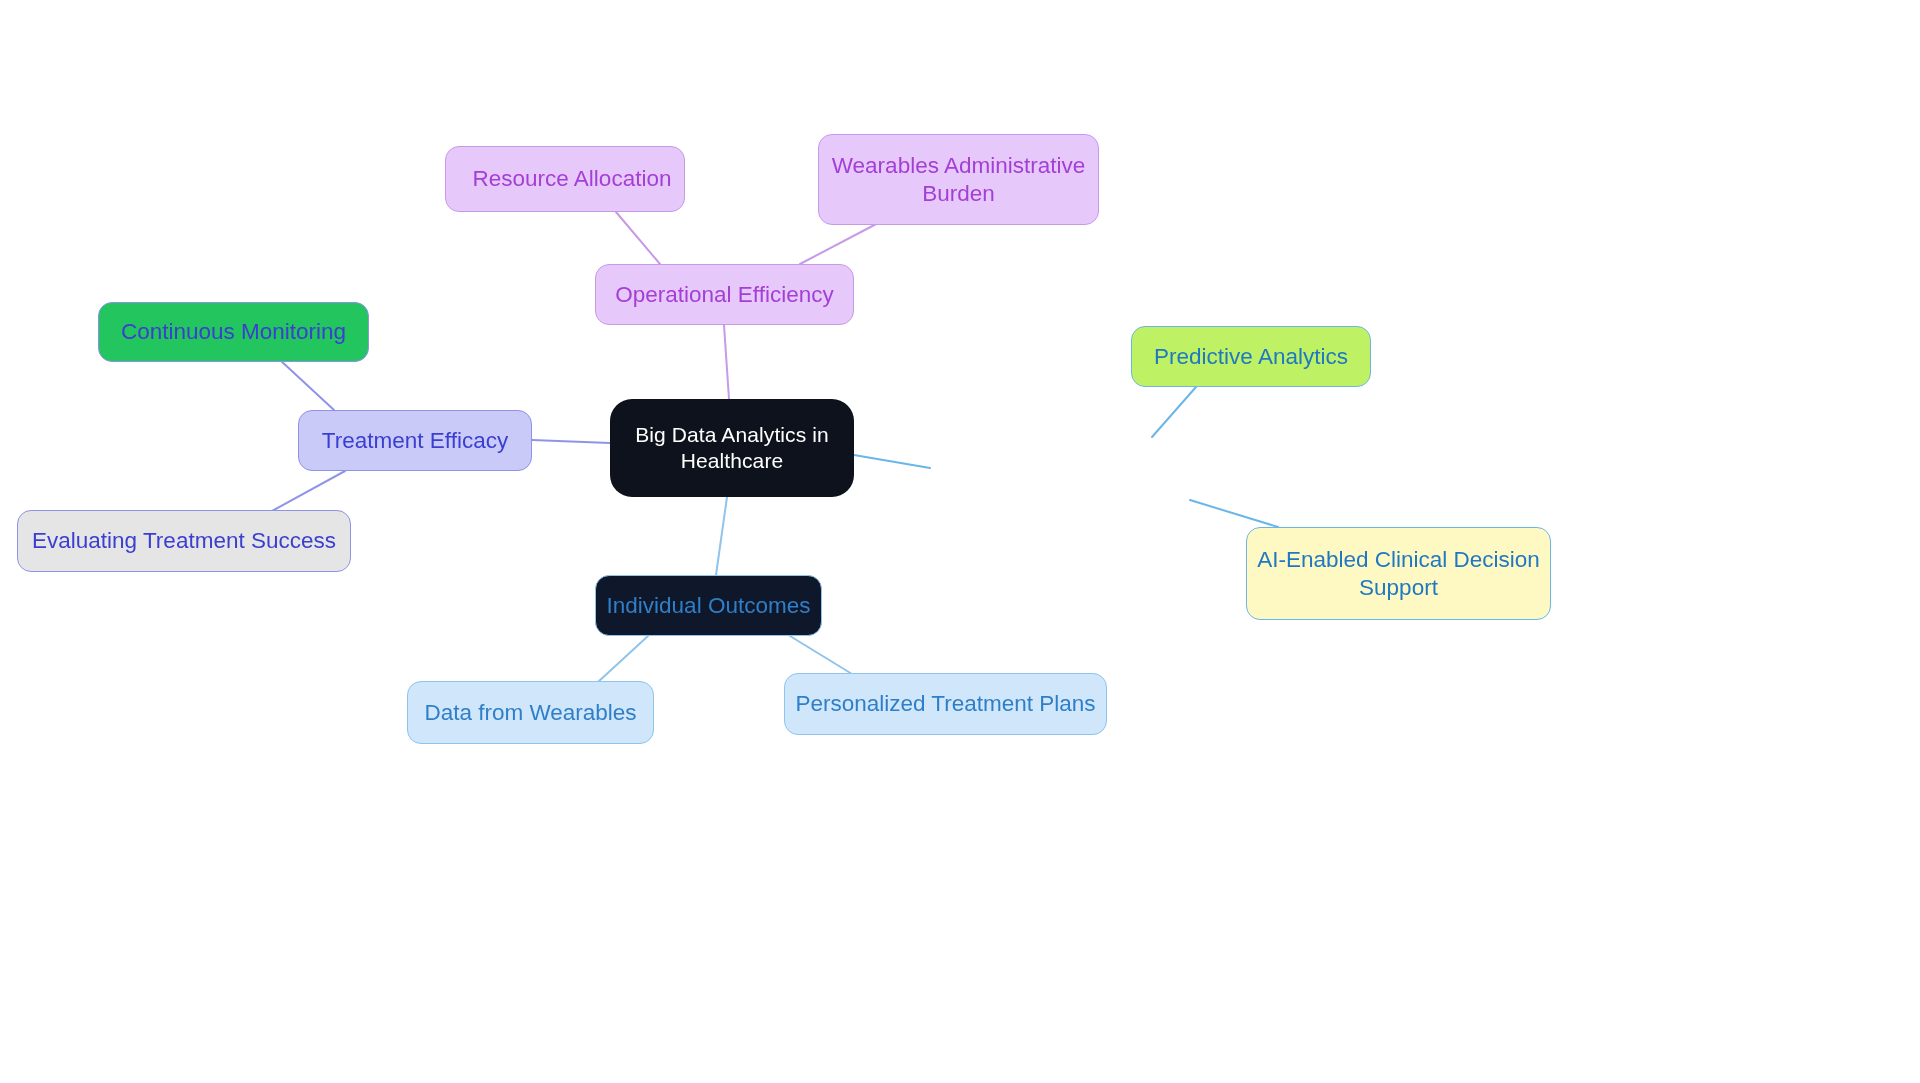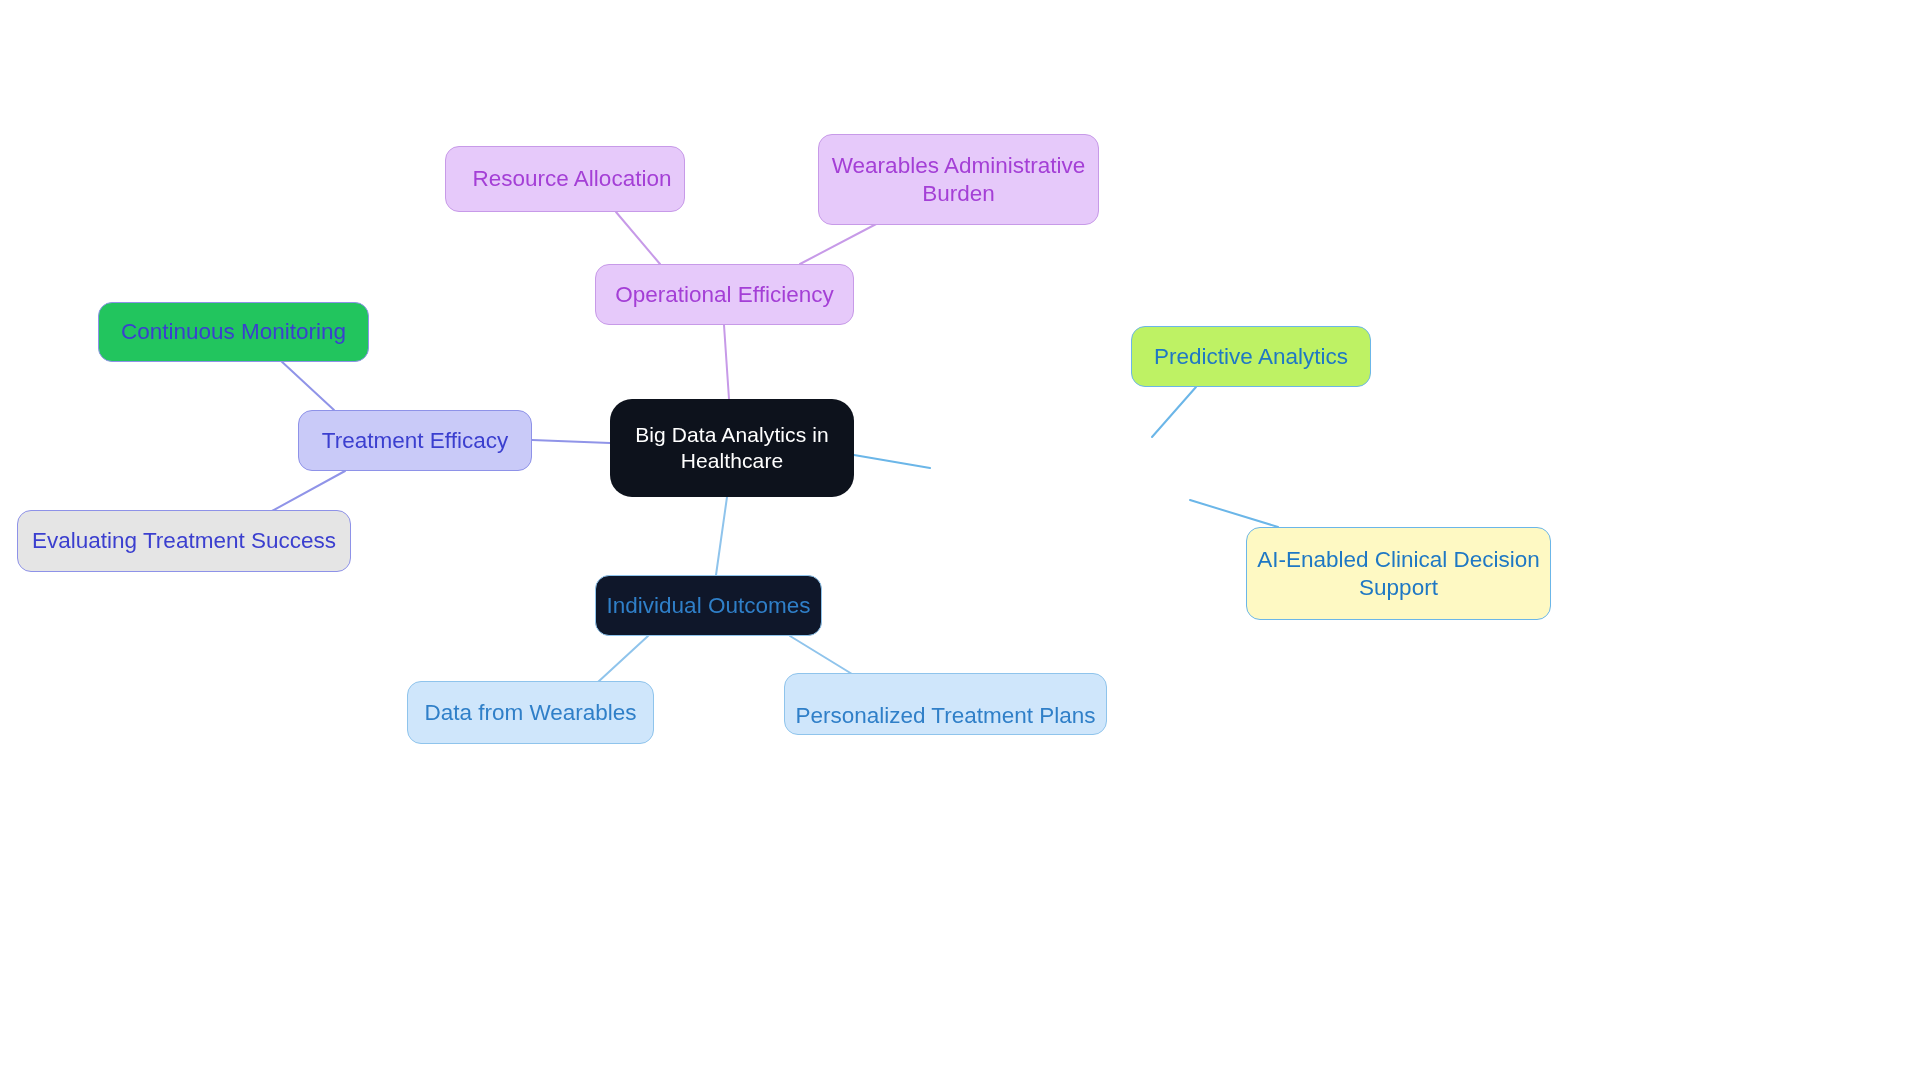--- a/index.html
+++ b/index.html
@@ -82,14 +82,14 @@
     <div class="node leaf" style="left: 17px; top: 510px; width: 334px; height: 62px; background: #e5e5e5; border-color: rgb(142, 146, 232); color: rgb(59, 63, 207);"><span>Evaluating Treatment Success</span></div>
     <div class="node branch" style="left: 595px; top: 264px; width: 259px; height: 61px; background: rgb(230, 201, 250); border-color: rgb(199, 154, 232); color: rgb(164, 63, 214);"><span>Operational Efficiency</span></div>
     <div class="node leaf" style="left: 445px; top: 146px; width: 240px; height: 66px; background: rgb(230, 201, 250); border-color: rgb(199, 154, 232); color: rgb(164, 63, 214); padding-left: 24px;"><span>Resource Allocation</span></div>
     <div class="node leaf" style="left: 818px; top: 134px; width: 281px; height: 91px; background: rgb(230, 201, 250); border-color: rgb(199, 154, 232); color: rgb(164, 63, 214);"><span>Wearables Administrative
 Burden</span></div>
     <div class="node leaf" style="left: 1124px; top: 326px; width: 240px; height: 61px; background: #bef264; border-color: rgb(107, 182, 232); color: rgb(31, 120, 196); margin-left: 7px;"><span>Predictive Analytics</span></div>
     <div class="node leaf" style="left: 1246px; top: 527px; width: 305px; height: 93px; background: #fef9c3; border-color: rgb(107, 182, 232); color: rgb(31, 120, 196);"><span>AI-Enabled Clinical Decision
 Support</span></div>
     <div class="node branch" style="left: 595px; top: 575px; width: 227px; height: 61px; background: #0f172a; border-color: rgb(143, 196, 236); color: rgb(47, 127, 200);"><span>Individual Outcomes</span></div>
     <div class="node leaf" style="left: 407px; top: 681px; width: 247px; height: 63px; background: rgb(207, 230, 251); border-color: rgb(143, 196, 236); color: rgb(47, 127, 200);"><span>Data from Wearables</span></div>
-    <div class="node leaf" style="left: 784px; top: 673px; width: 323px; height: 62px; background: rgb(207, 230, 251); border-color: rgb(143, 196, 236); color: rgb(47, 127, 200); align-items: flex-end;"><span>Personalized Treatment Plans</span></div>
+    <div class="node leaf" style="left: 784px; top: 673px; width: 323px; height: 62px; background: rgb(207, 230, 251); border-color: rgb(143, 196, 236); color: rgb(47, 127, 200);"><span>Personalized Treatment Plans</span></div>
   </div>
 
 </body></html>

